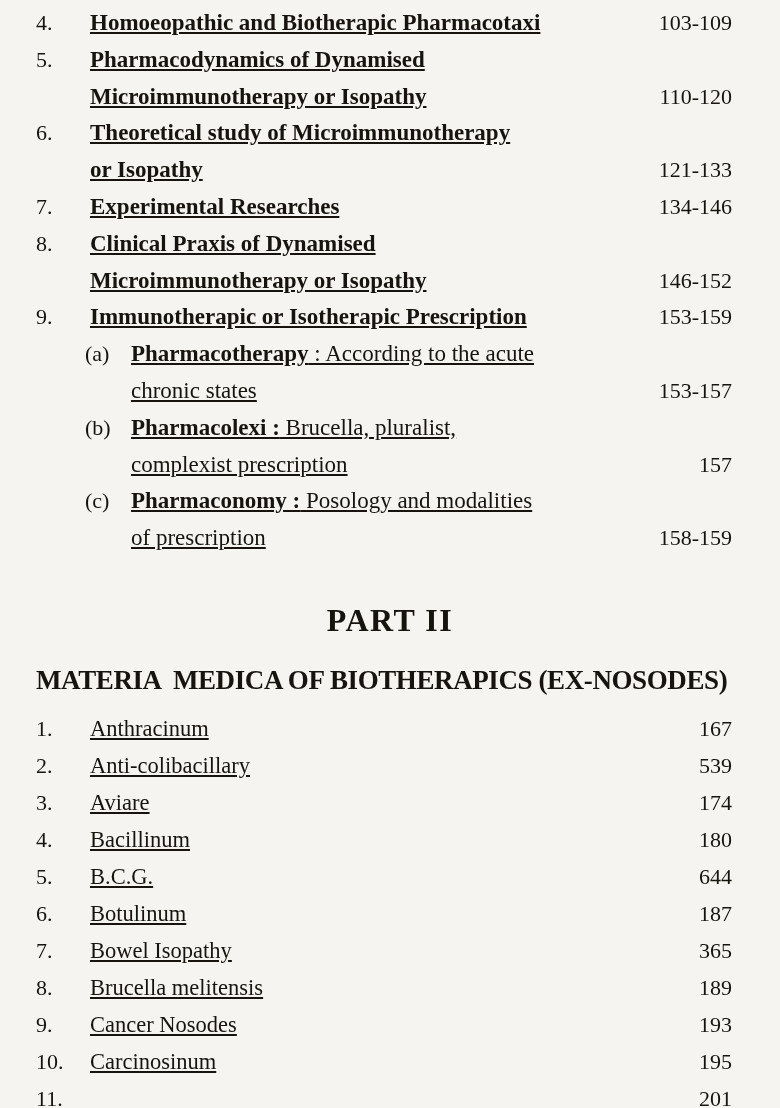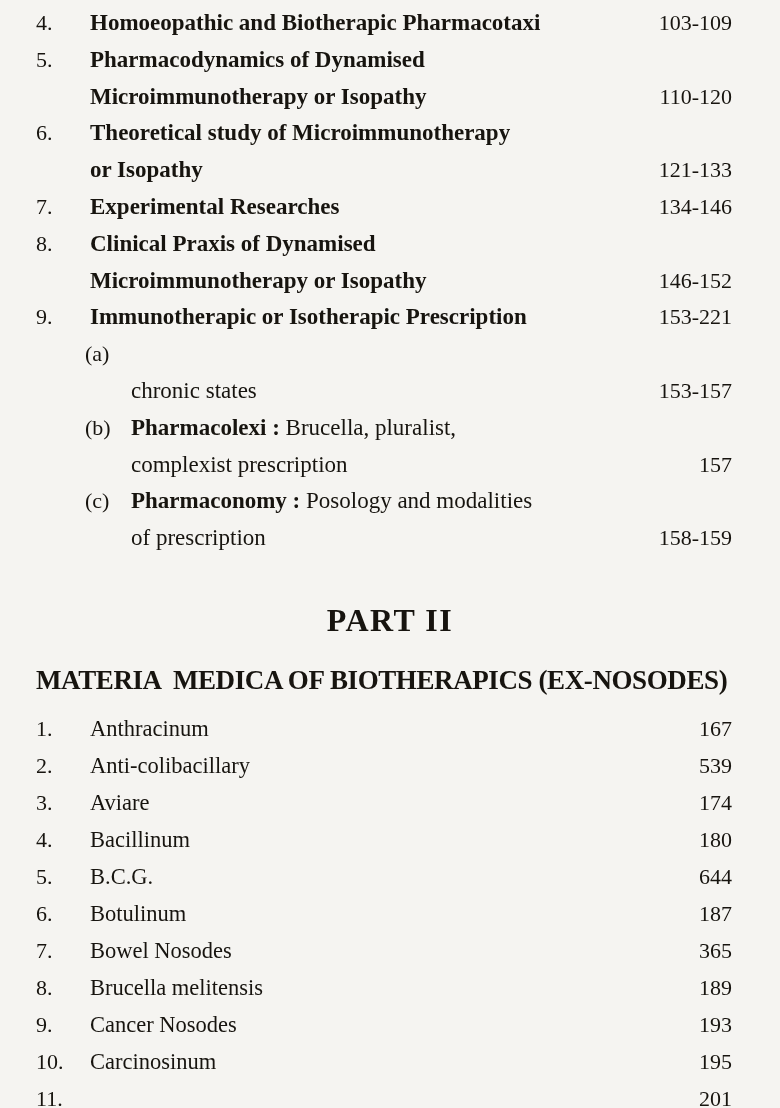--- a/index.html
+++ b/index.html
@@ -19,21 +19,21 @@
     line-height:36.8px;
     font-size:23px;
   }
   .cell-num {
     flex:0 0 54px;
     padding-left:36px;
     font-size:22px;
     white-space:pre;
   }
   .trow.indent1 .cell-num { flex:0 0 46px; padding-left:85px; }
-  .cell-title { flex:1 1 auto; white-space:pre; overflow:hidden; }
+  .cell-title { flex:1 1 auto; white-space:pre; overflow:hidden;text-decoration:underline; }
   .cell-pages {
     flex:0 0 auto;
     margin-left:auto;
     padding-right:48px;
     font-size:22px;
     text-align:right;
     white-space:pre;
   }
   .b { font-weight:bold; }
   .part-heading {
@@ -95,24 +95,25 @@
         <span class="cell-pages"></span>
       </div>
       <div class="trow">
         <span class="cell-num"></span>
         <span class="cell-title"><span class="b">Microimmunotherapy or Isopathy</span><span></span></span>
         <span class="cell-pages">146-152</span>
       </div>
       <div class="trow">
         <span class="cell-num">9.</span>
         <span class="cell-title"><span class="b">Immunotherapic or Isotherapic Prescription</span><span></span></span>
-        <span class="cell-pages">153-221</span>
+        <span class="cell-pages">153-159</span>
       </div>
       <div class="trow indent1">
         <span class="cell-num">(a)</span>
+        <span class="cell-title"><span class="b">Pharmacotherapy</span><span> : According to the acute</span></span>
         <span class="cell-pages"></span>
       </div>
       <div class="trow indent1">
         <span class="cell-num"></span>
         <span class="cell-title"><span class="b"></span><span>chronic states</span></span>
         <span class="cell-pages">153-157</span>
       </div>
       <div class="trow indent1">
         <span class="cell-num">(b)</span>
         <span class="cell-title"><span class="b">Pharmacolexi :</span><span> Brucella, pluralist,</span></span>
@@ -165,21 +166,21 @@
         <span class="cell-title">B.C.G.</span>
         <span class="cell-pages">644</span>
       </div>
       <div class="trow">
         <span class="cell-num">6.</span>
         <span class="cell-title">Botulinum</span>
         <span class="cell-pages">187</span>
       </div>
       <div class="trow">
         <span class="cell-num">7.</span>
-        <span class="cell-title">Bowel Nosodes</span>
+        <span class="cell-title">Bowel Isopathy</span>
         <span class="cell-pages">365</span>
       </div>
       <div class="trow">
         <span class="cell-num">8.</span>
         <span class="cell-title">Brucella melitensis</span>
         <span class="cell-pages">189</span>
       </div>
       <div class="trow">
         <span class="cell-num">9.</span>
         <span class="cell-title">Cancer Nosodes</span>

